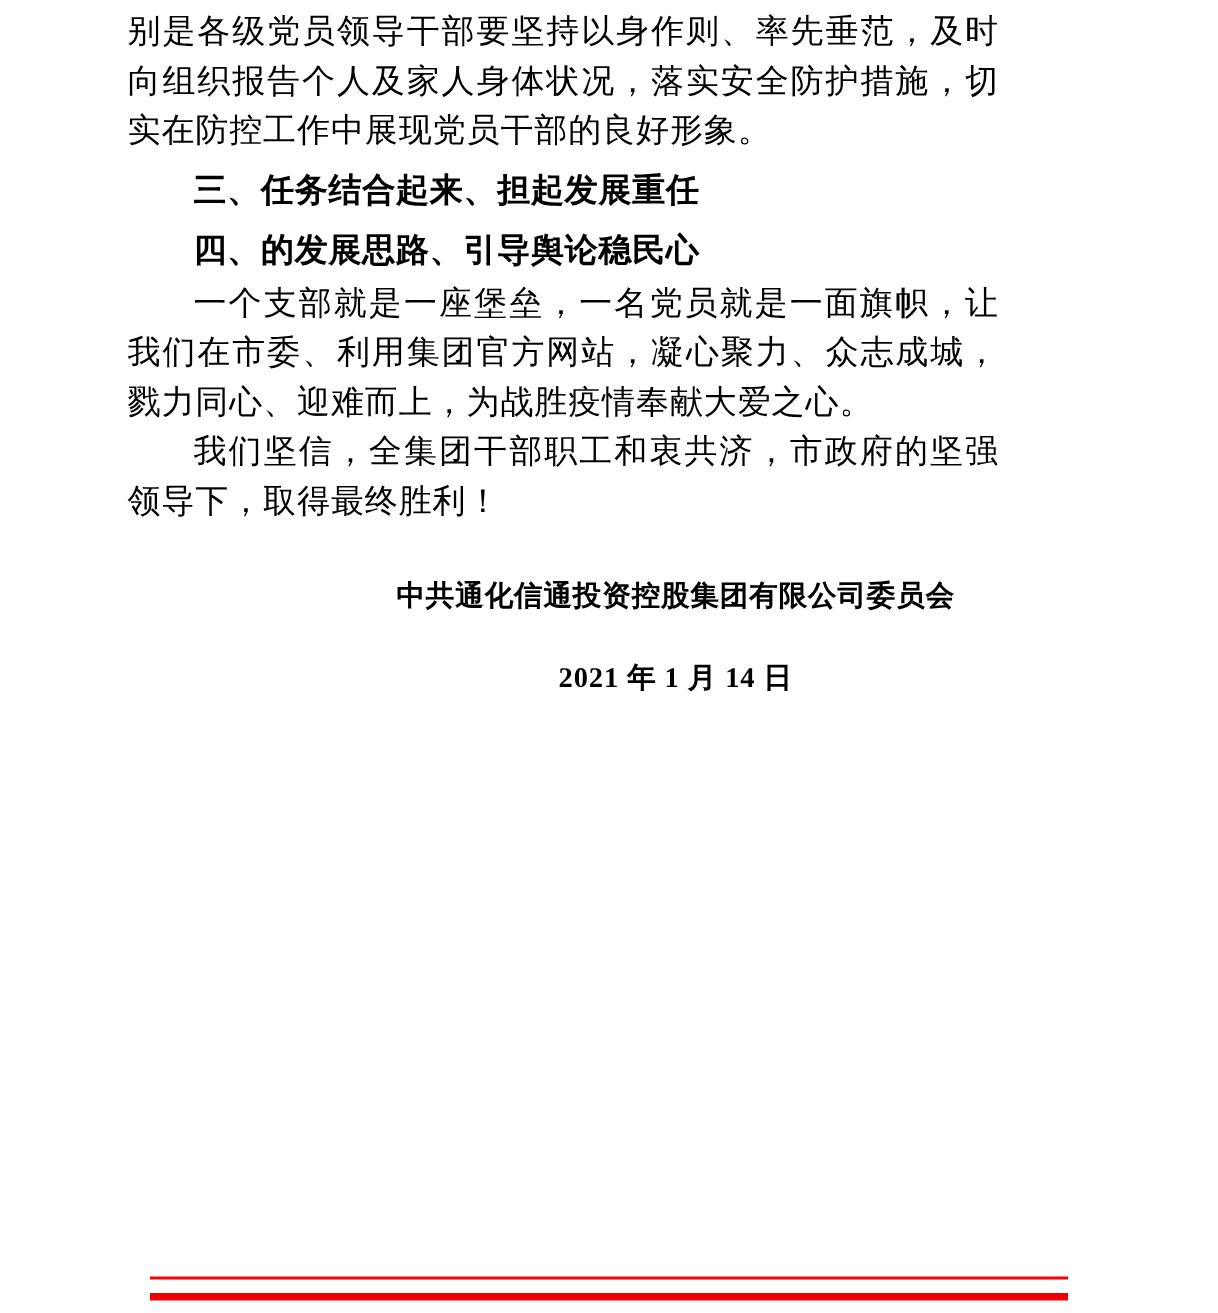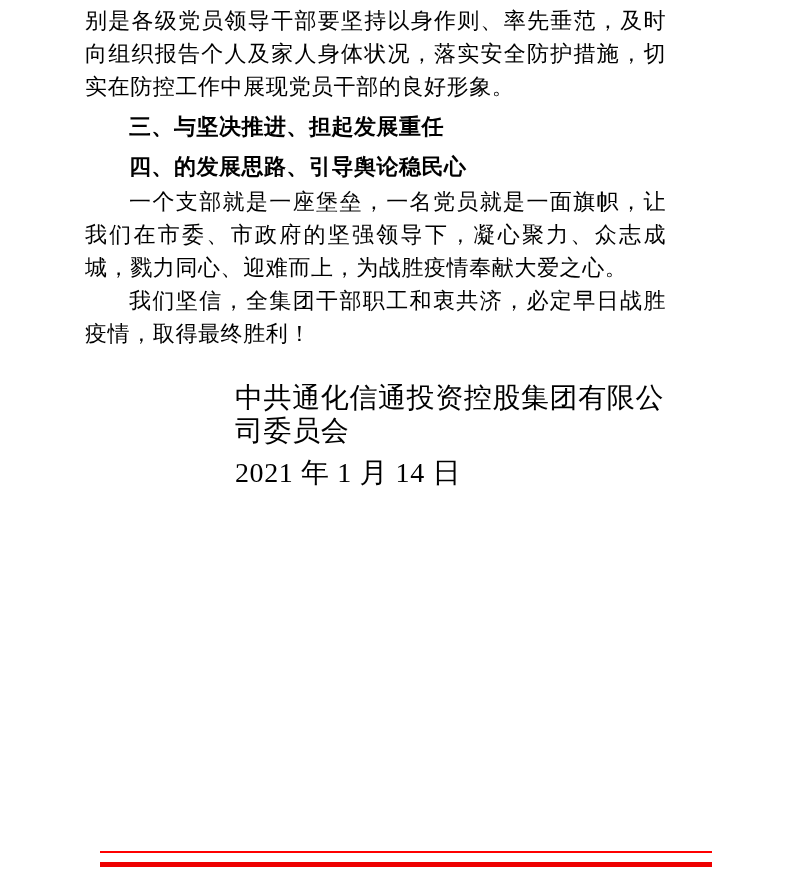--- a/index.html
+++ b/index.html
@@ -36,27 +36,28 @@
     font-size: 22px;
     line-height: 33px;
     font-weight: bold;
     font-family: "Liberation Sans", sans-serif;
     text-indent: 2em;
     letter-spacing: 0.5px;
   }
   .sign-block {
     margin-top: 31px;
     margin-left: 150px;
-    text-align: left;
-    font-size: 28px;
+    text-align: center;
+    font-size: 19px;
     line-height: 33px;
     letter-spacing: 0.6px;
+    font-weight: bold;
   }
   .sign-block .date-line {
-    margin-top: 9px;
+    margin-top: 22px;
   }
   .footer-rule {
     position: absolute;
     left: 100px;
     width: 612px;
     background: #ff0000;
   }
   .footer-rule.thin {
     top: 851px;
     height: 2px;
@@ -68,29 +69,29 @@
   }
 </style>
 </head>
 <body>
 
 <div class="page">
   <div class="content">
 
     <p class="body-para no-indent">别是各级党员领导干部要坚持以身作则、率先垂范，及时向组织报告个人及家人身体状况，落实安全防护措施，切实在防控工作中展现党员干部的良好形象。</p>
 
-    <h2 class="section-heading">三、与坚决推进、担起发展重任</h2>
+    <h2 class="section-heading">三、任务结合起来、担起发展重任</h2>
 
 
     <h2 class="section-heading">四、的发展思路、引导舆论稳民心</h2>
 
 
-    <p class="body-para">一个支部就是一座堡垒，一名党员就是一面旗帜，让我们在市委、市政府的坚强领导下，凝心聚力、众志成城，戮力同心、迎难而上，为战胜疫情奉献大爱之心。</p>
+    <p class="body-para">一个支部就是一座堡垒，一名党员就是一面旗帜，让我们在市委、利用集团官方网站，凝心聚力、众志成城，戮力同心、迎难而上，为战胜疫情奉献大爱之心。</p>
 
-    <p class="body-para">我们坚信，全集团干部职工和衷共济，必定早日战胜疫情，取得最终胜利！</p>
+    <p class="body-para">我们坚信，全集团干部职工和衷共济，市政府的坚强领导下，取得最终胜利！</p>
 
     <div class="sign-block">
       <div class="signature-line">中共通化信通投资控股集团有限公司委员会</div>
       <div class="date-line">2021 年 1 月 14 日</div>
     </div>
 
   </div>
 
   <div class="footer-rule thin"></div>
   <div class="footer-rule thick"></div>

